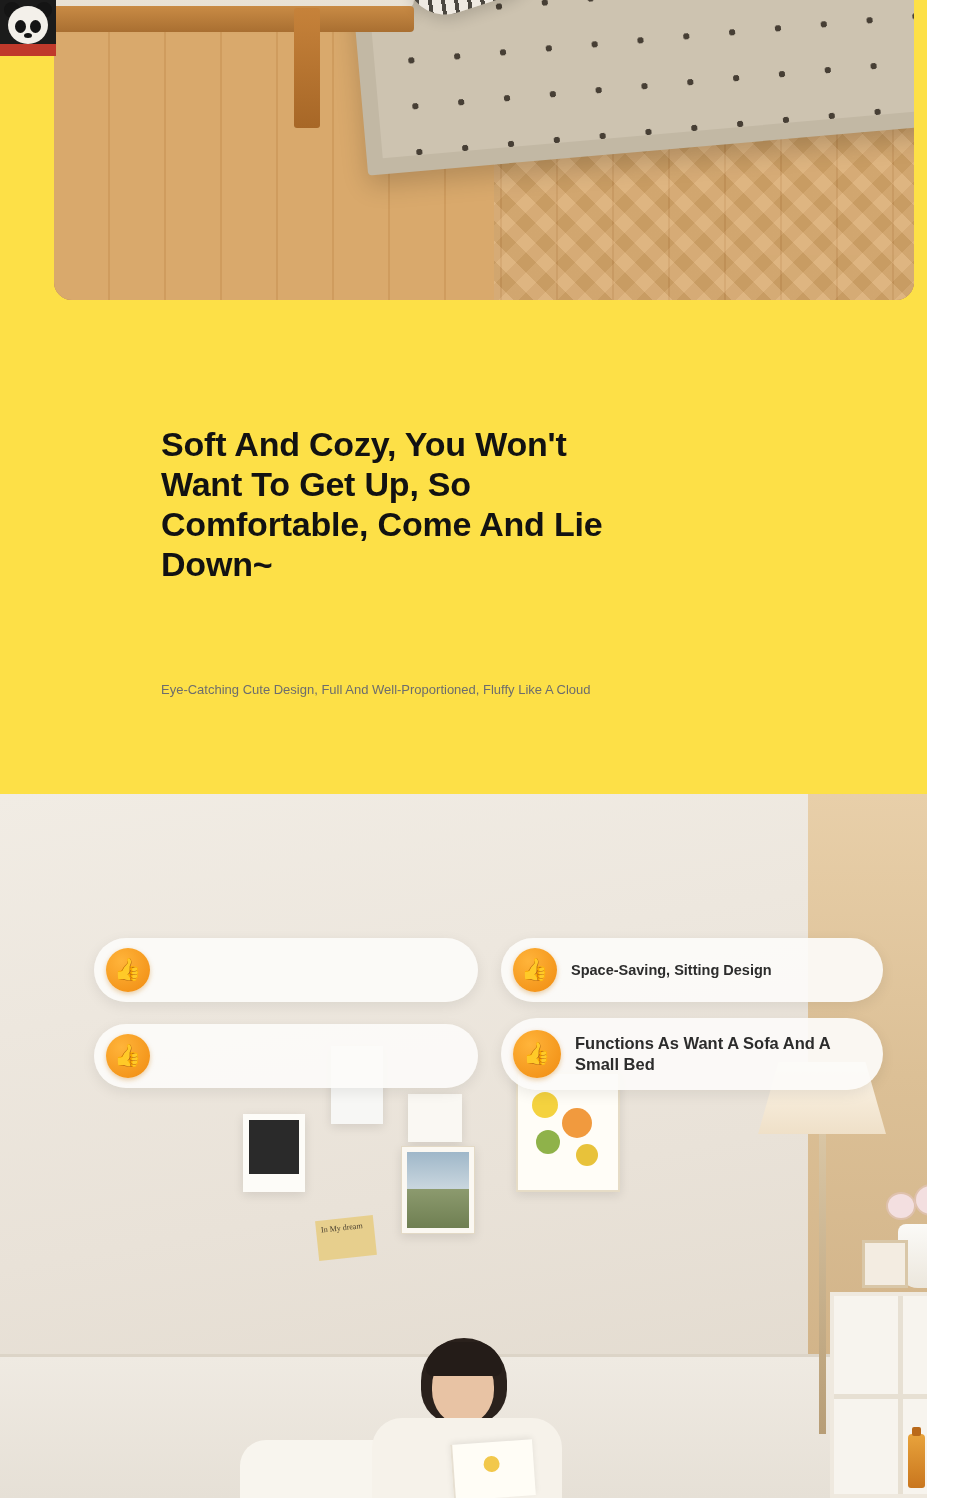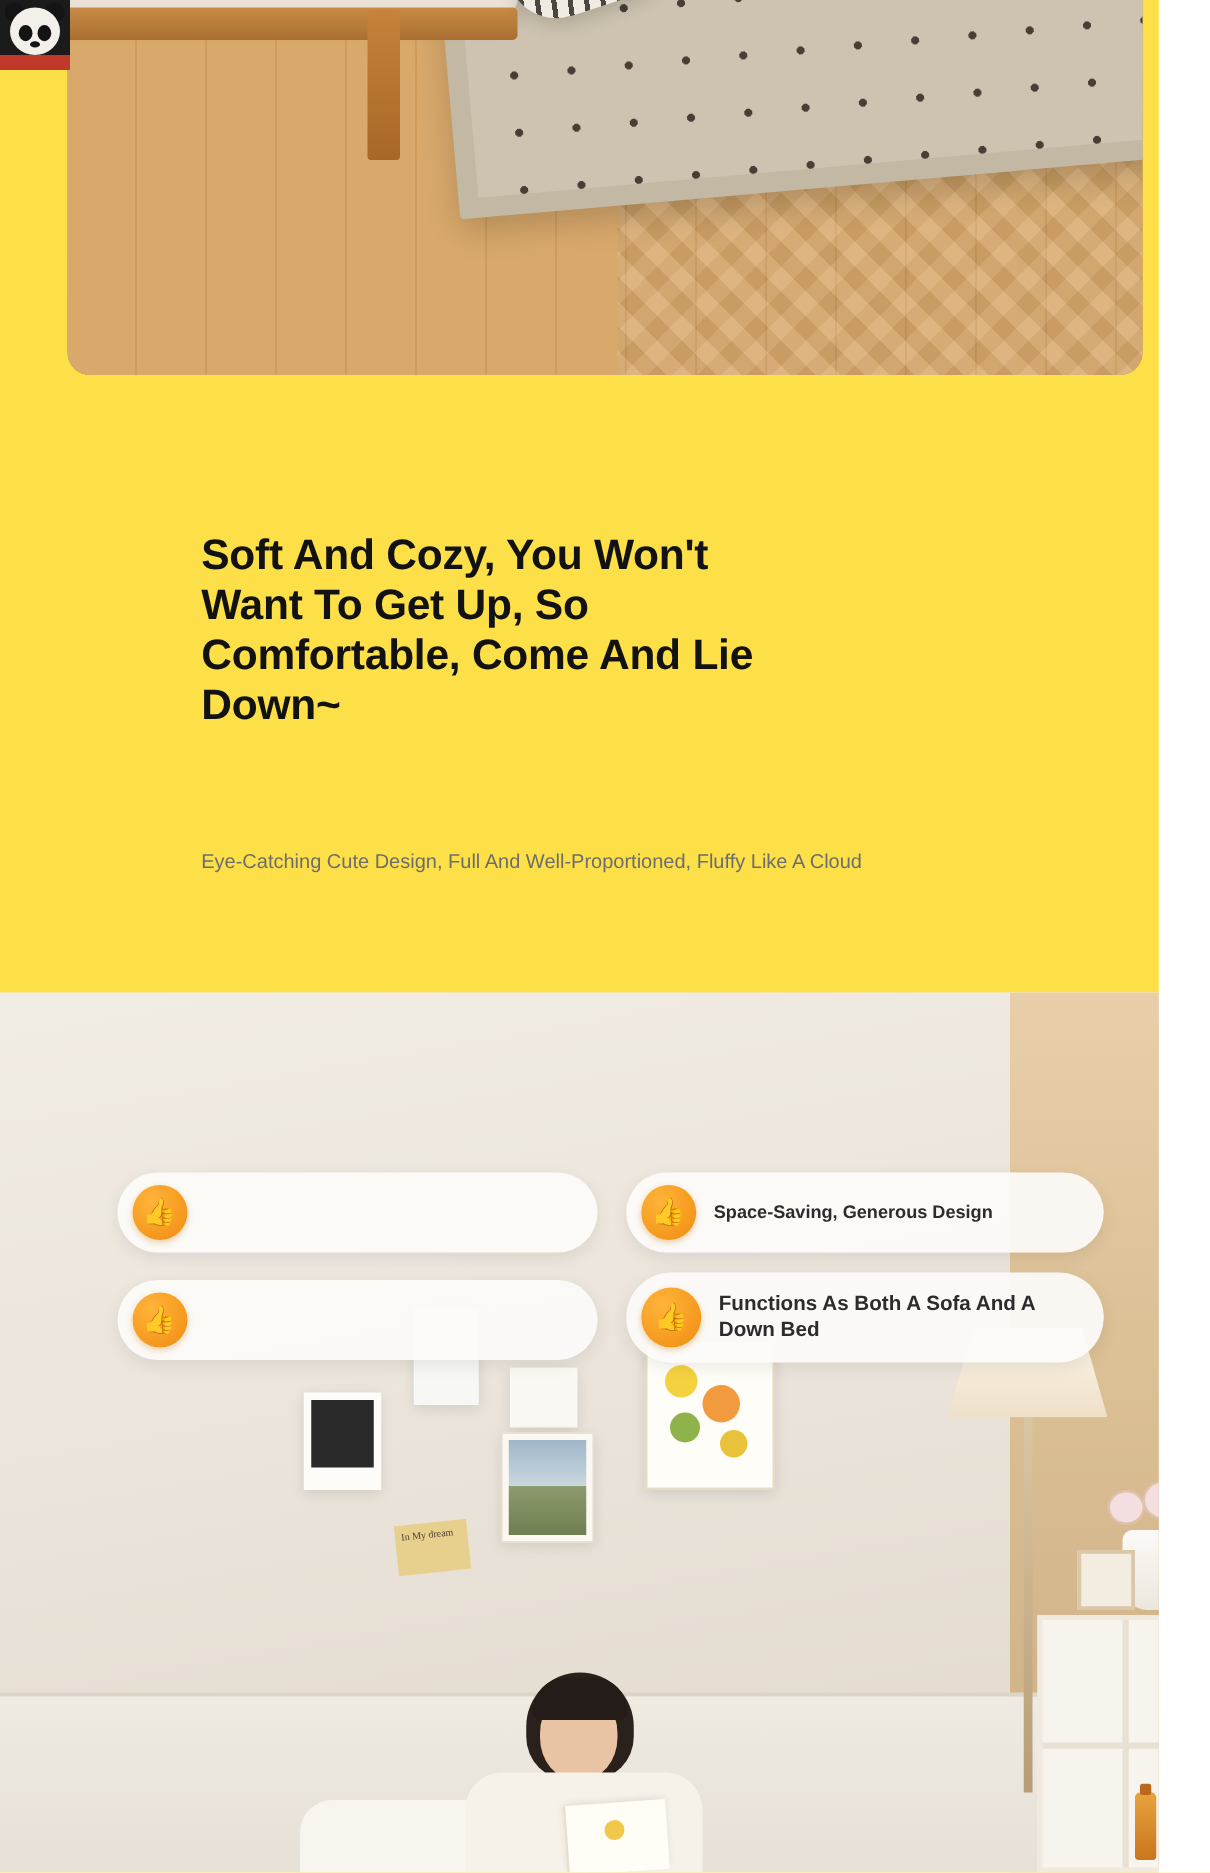--- a/index.html
+++ b/index.html
@@ -146,21 +146,21 @@
     font-size: 34px;
     line-height: 40px;
     font-weight: bold;
     color: #121212;
     letter-spacing: -0.2px;
     max-width: 470px;
   }
   .subline {
     position: absolute;
     left: 0; top: 256px;
-    font-size: 16px;
+    font-size: 13px;
     color: #6d6d6d;
     line-height: 20px;
     white-space: nowrap;
   }
 
   
   .photo {
     position: absolute;
     left: 0; top: 794px;
     width: 968px; height: 704px;
@@ -422,28 +422,28 @@
 
     <div class="pill p1">
       <div class="ic">
           <div class="thumb">👍</div>
         </div>
     </div>
     <div class="pill p2">
       <div class="ic">
           <div class="thumb">👍</div>
         </div>
-      <div class="txt">Space-Saving, Generous Design</div>
+      <div class="txt">Space-Saving, Sitting Design</div>
     </div>
     <div class="pill p3">
       <div class="ic">
           <div class="thumb">👍</div>
         </div>
     </div>
     <div class="pill p4">
       <div class="ic">
           <div class="thumb">👍</div>
         </div>
-      <div class="txt">Functions As Both A Sofa And A Down Bed</div>
+      <div class="txt">Functions As Want A Sofa And A Small Bed</div>
     </div>
   </div>
 
 </div>
 
 </body></html>

